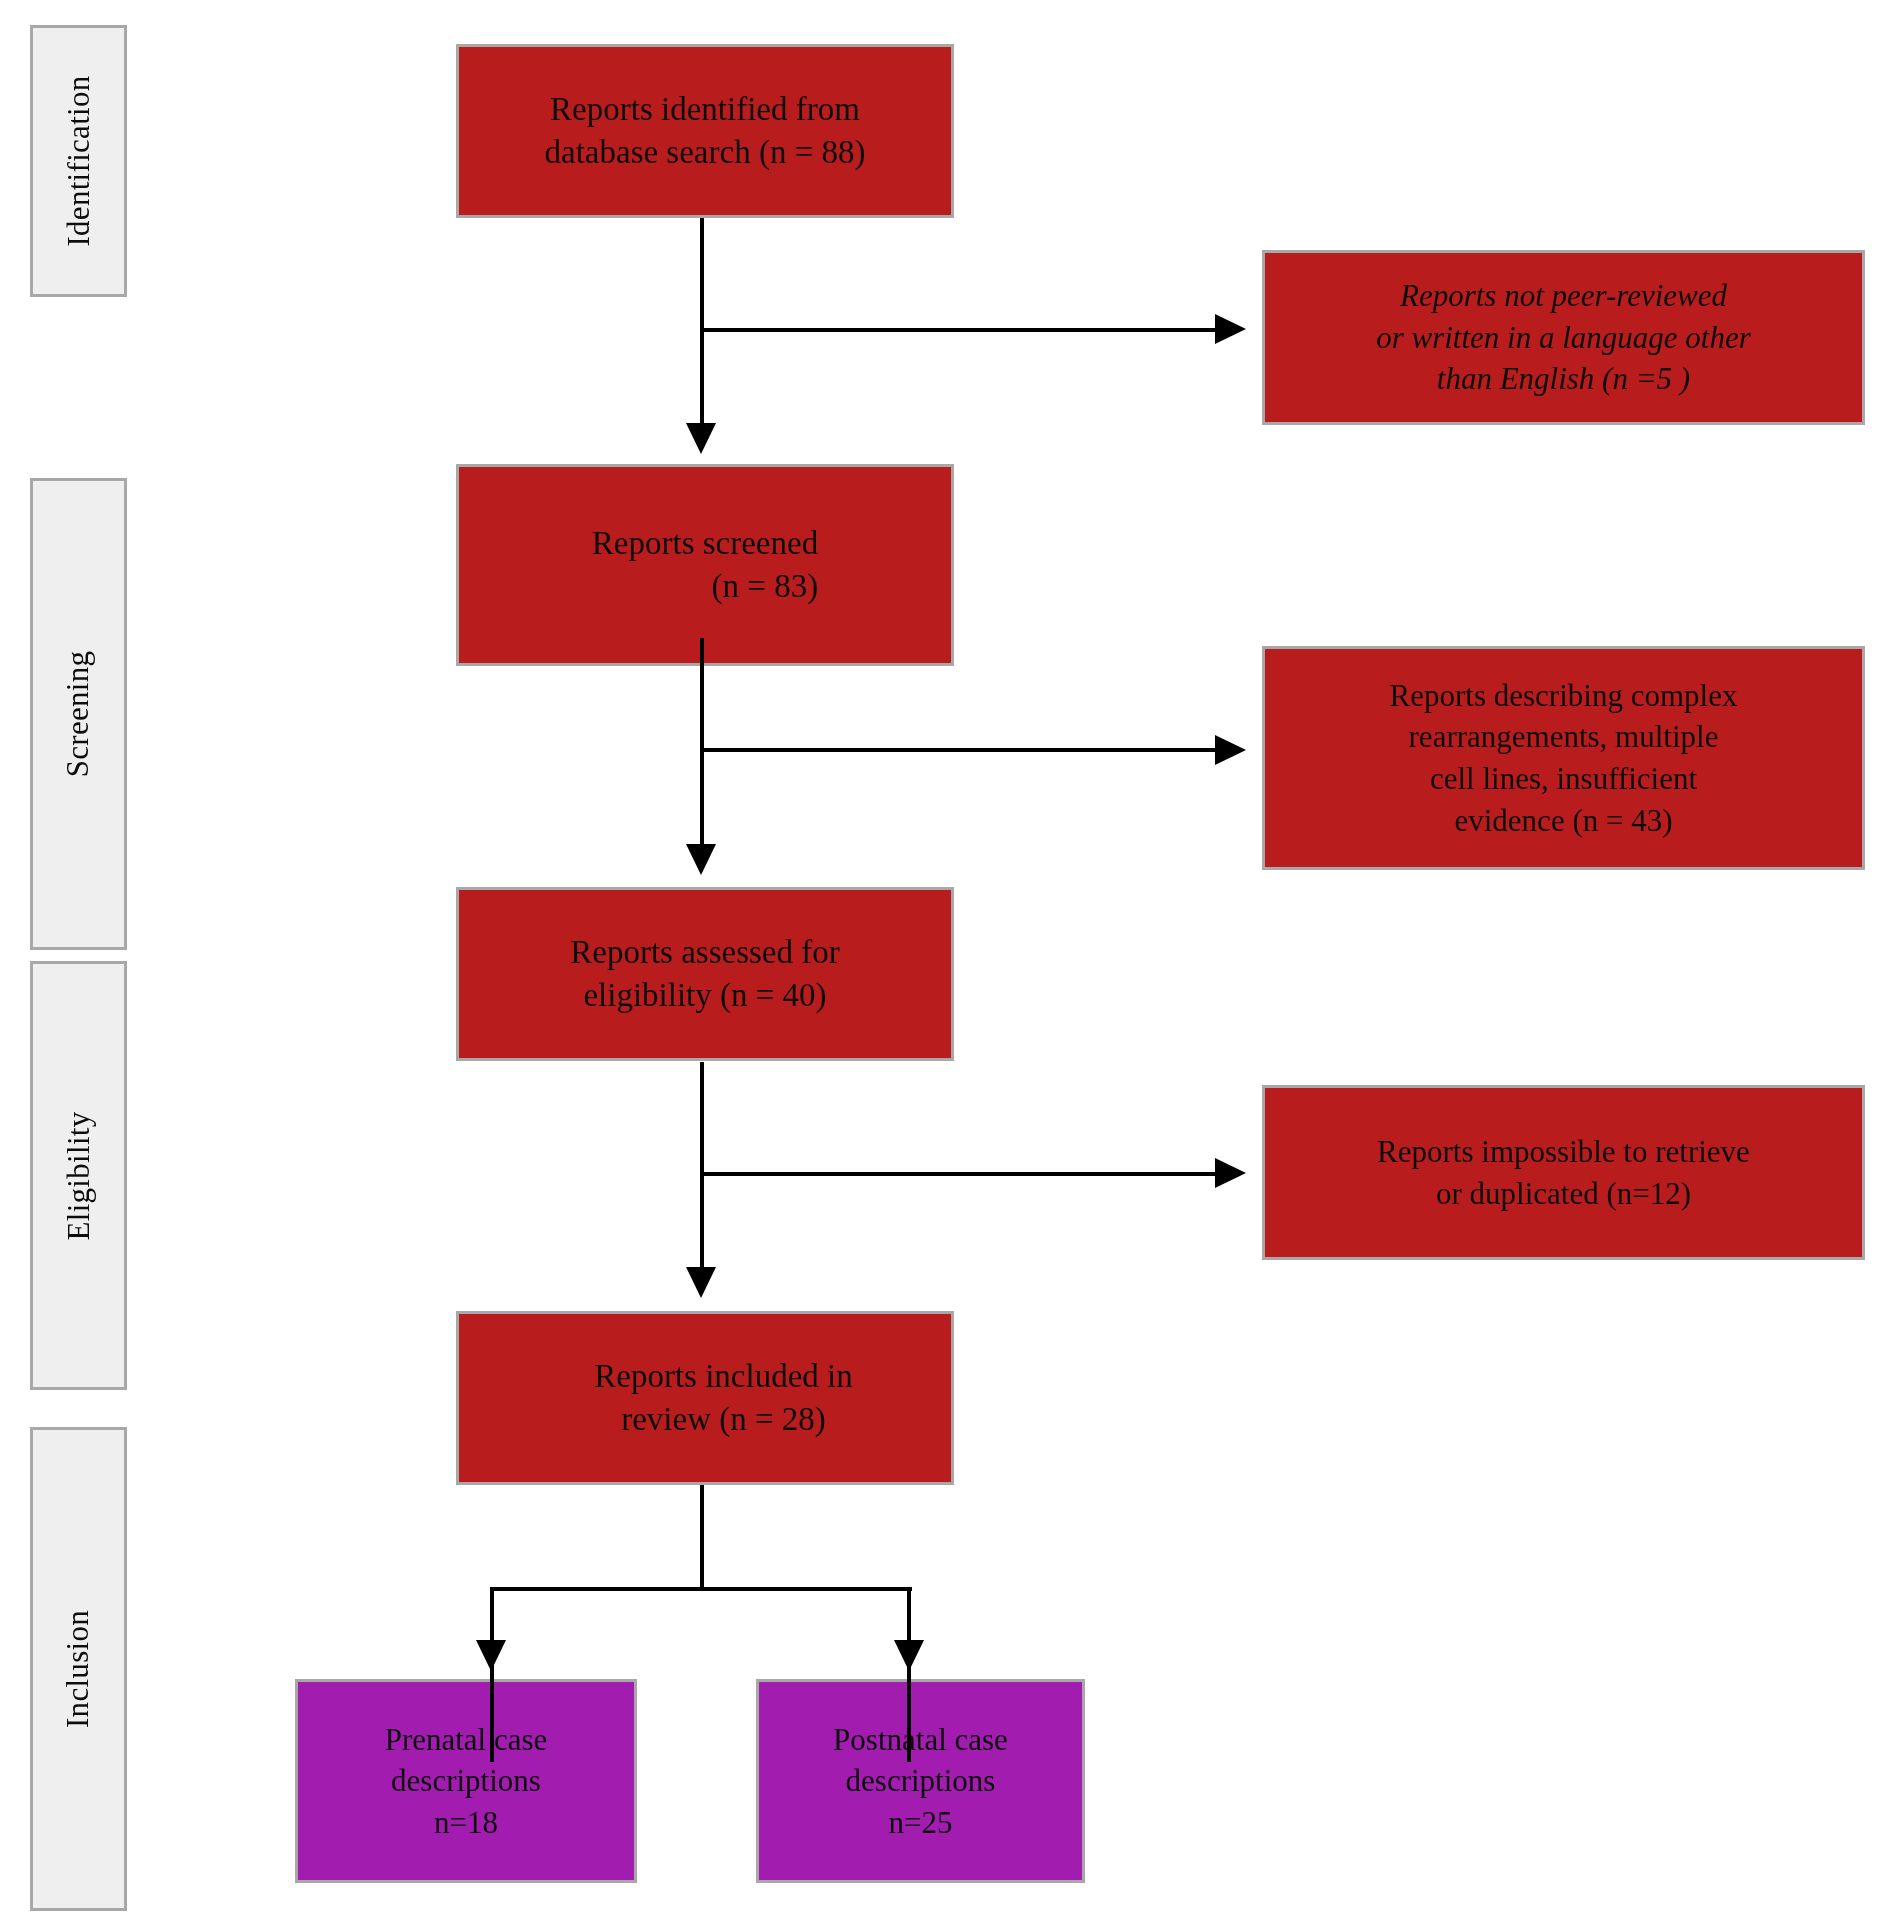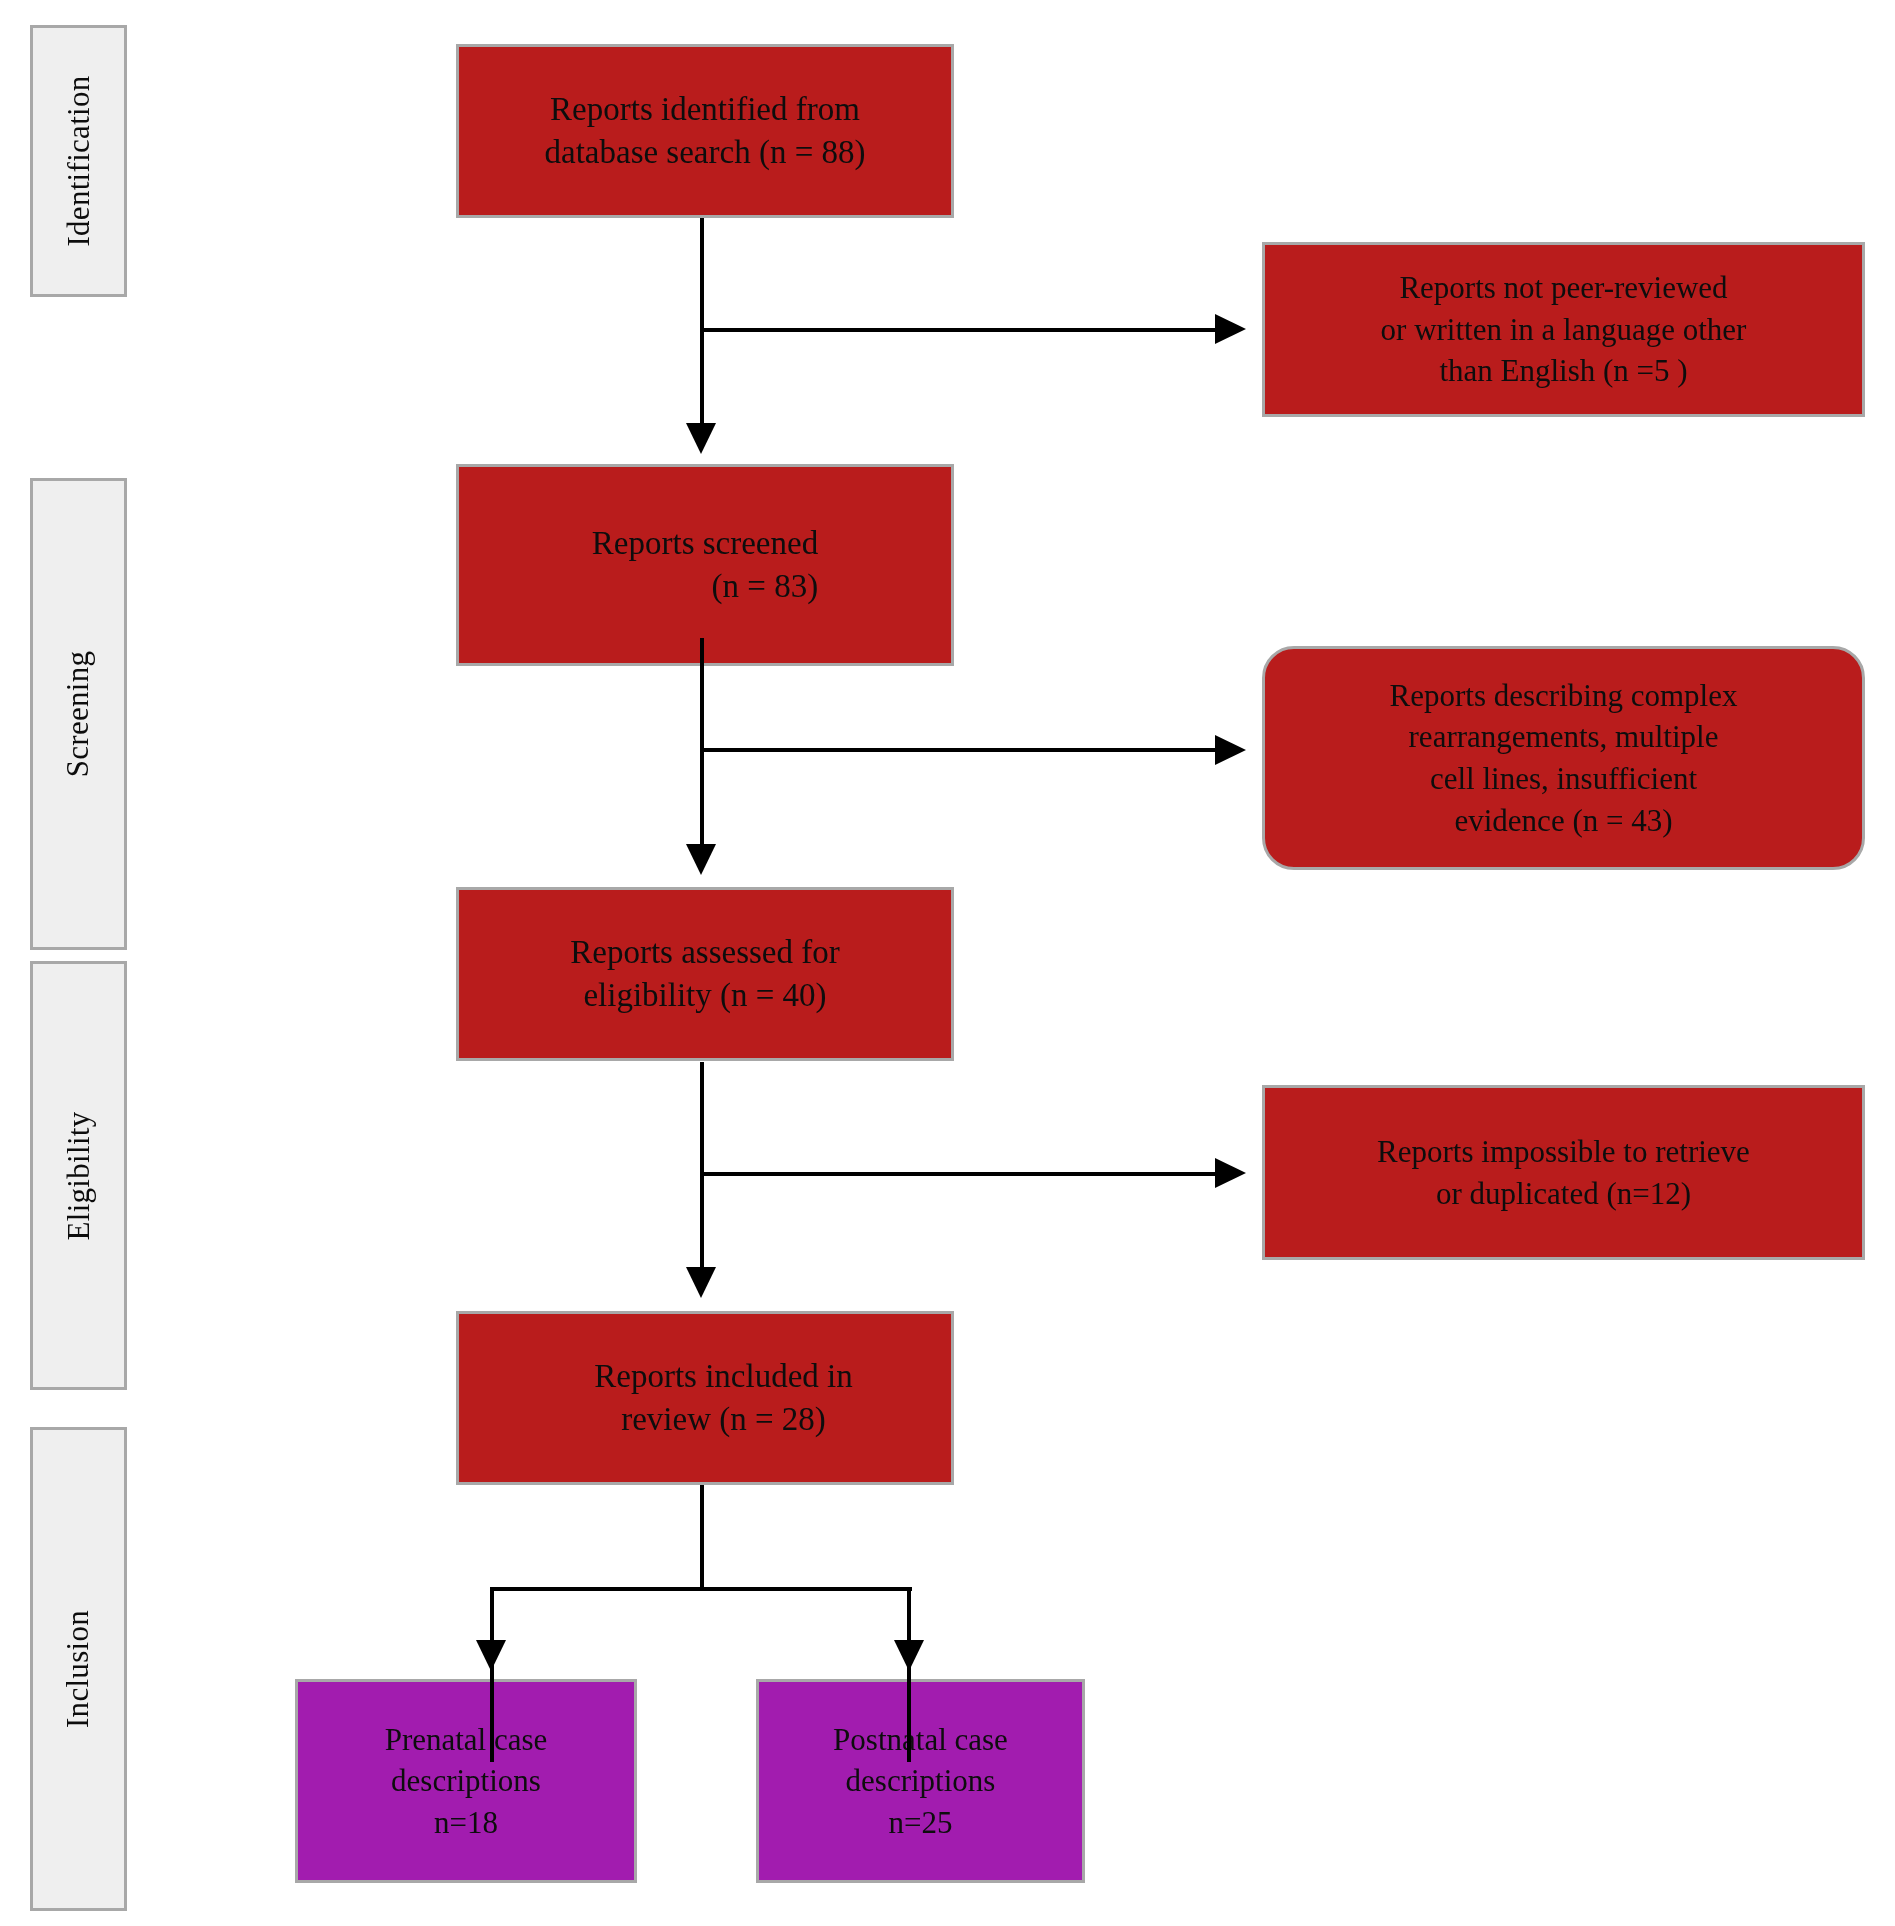--- a/index.html
+++ b/index.html
@@ -123,27 +123,27 @@
   <div class="flow-box" style="left:456px; top:887px; width:498px; height:174px;">
     <span class="flow-text">Reports assessed for
 eligibility (n = 40)</span>
   </div>
 
   <div class="flow-box" style="left:456px; top:1311px; width:498px; height:174px;padding-left:48px;">
     <span class="flow-text">Reports included in
 review (n = 28)</span>
   </div>
 
-  <div class="flow-box" style="left:1262px; top:242px; width:603px; height:175px;">
+  <div class="flow-box" style="left:1262px; top:250px; width:603px; height:175px;font-style:italic;">
     <span class="flow-text small">Reports not peer-reviewed
 or written in a language other
 than  English  (n =5 )</span>
   </div>
 
-  <div class="flow-box" style="left:1262px; top:646px; width:603px; height:224px;border-radius:32px;">
+  <div class="flow-box" style="left:1262px; top:646px; width:603px; height:224px;">
     <span class="flow-text small">Reports describing complex
 rearrangements, multiple
 cell lines, insufficient
 evidence (n = 43)</span>
   </div>
 
   <div class="flow-box" style="left:1262px; top:1085px; width:603px; height:175px;">
     <span class="flow-text small">Reports impossible to retrieve
 or duplicated (n=12)</span>
   </div>

